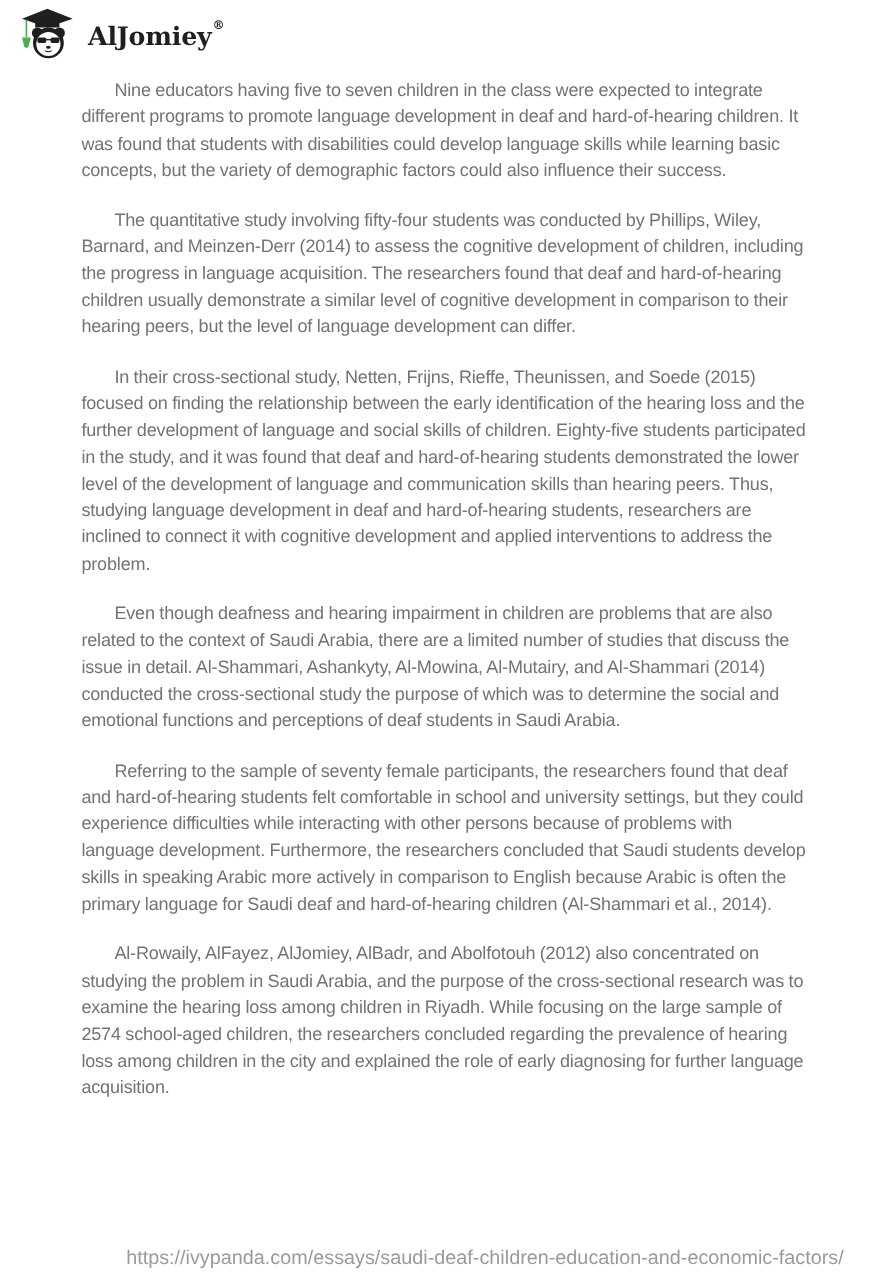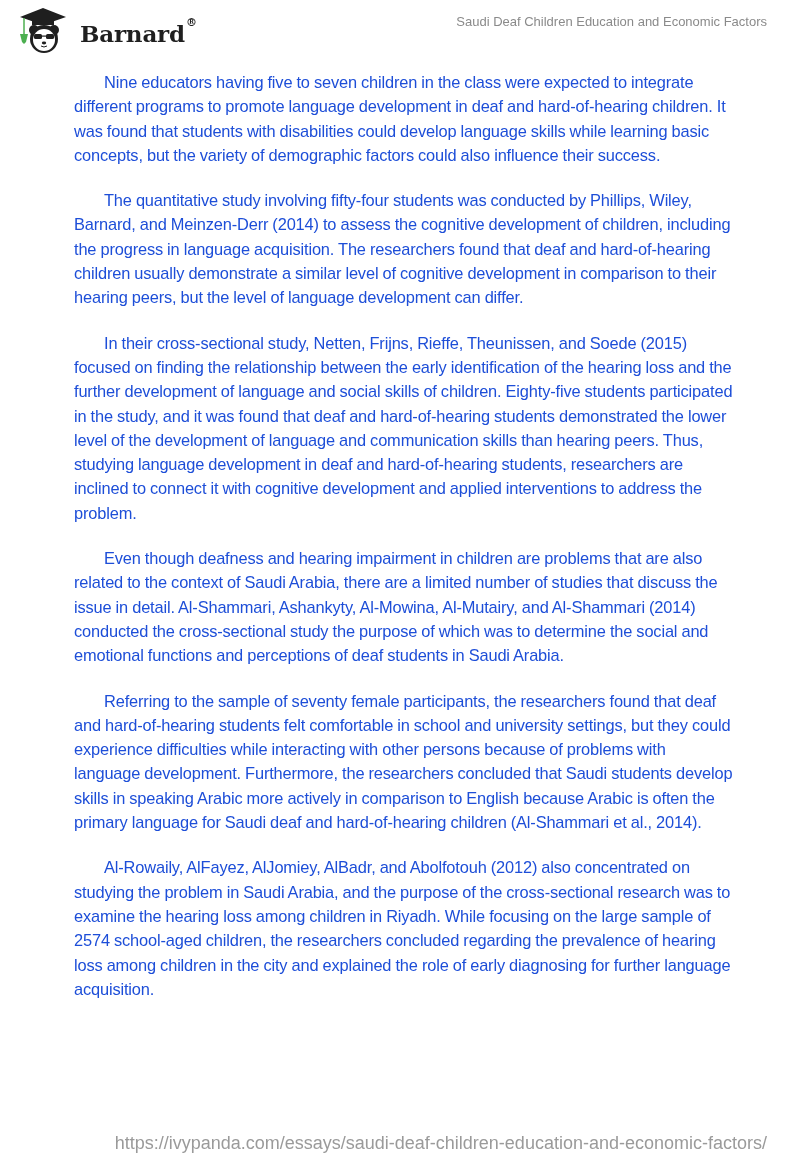--- a/index.html
+++ b/index.html
@@ -58,21 +58,21 @@
     .content {
       position: absolute;
       left: 74px;
       top: 70px;
       width: 660px;
     }
     .content p {
       margin: 0 0 21px 0;
       font-size: 16.4px;
       line-height: 24.3px;
-      color: #1d4ed8;
+      color: #737373;
       text-indent: 30px;
       letter-spacing: -0.15px;
       word-spacing: -0.3px;
     }
     .footer-url {
       position: absolute;
       right: 33px;
       top: 1133px;
       font-size: 18px;
       color: #9a9a9a;
@@ -96,23 +96,22 @@
       <circle cx="30" cy="33" r="14" fill="#1f1f1f"></circle>
       <circle cx="30" cy="34" r="11" fill="#ffffff"></circle>
 
       <rect x="20" y="28" width="8" height="5" rx="1.5" fill="#1f1f1f"></rect>
       <rect x="32" y="28" width="8" height="5" rx="1.5" fill="#1f1f1f"></rect>
       <rect x="27" y="29.5" width="6" height="1.2" fill="#1f1f1f"></rect>
 
       <ellipse cx="30" cy="37" rx="2.2" ry="1.4" fill="#1f1f1f"></ellipse>
       <path d="M27,40 Q30,42 33,40" stroke="#1f1f1f" stroke-width="1" fill="none"></path>
     </svg>
-    <span class="logo-text"><span>Barnard</span><span class="logo-reg">®</span></span>
+    <span class="logo-text"><span>AlJomiey</span><span class="logo-reg">®</span></span>
   </div>
-  <div class="doc-title">Saudi Deaf Children Education and Economic Factors</div>
 </div>
 
 <div class="content">
   <p>Nine educators having five to seven children in the class were expected to integrate different programs to promote language development in deaf and hard-of-hearing children. It was found that students with disabilities could develop language skills while learning basic concepts, but the variety of demographic factors could also influence their success.</p>
   <p>The quantitative study involving fifty-four students was conducted by Phillips, Wiley, Barnard, and Meinzen-Derr (2014) to assess the cognitive development of children, including the progress in language acquisition. The researchers found that deaf and hard-of-hearing children usually demonstrate a similar level of cognitive development in comparison to their hearing peers, but the level of language development can differ.</p>
   <p>In their cross-sectional study, Netten, Frijns, Rieffe, Theunissen, and Soede (2015) focused on finding the relationship between the early identification of the hearing loss and the further development of language and social skills of children. Eighty-five students participated in the study, and it was found that deaf and hard-of-hearing students demonstrated the lower level of the development of language and communication skills than hearing peers. Thus, studying language development in deaf and hard-of-hearing students, researchers are inclined to connect it with cognitive development and applied interventions to address the problem.</p>
   <p>Even though deafness and hearing impairment in children are problems that are also related to the context of Saudi Arabia, there are a limited number of studies that discuss the issue in detail. Al-Shammari, Ashankyty, Al-Mowina, Al-Mutairy, and Al-Shammari (2014) conducted the cross-sectional study the purpose of which was to determine the social and emotional functions and perceptions of deaf students in Saudi Arabia.</p>
   <p>Referring to the sample of seventy female participants, the researchers found that deaf and hard-of-hearing students felt comfortable in school and university settings, but they could experience difficulties while interacting with other persons because of problems with language development. Furthermore, the researchers concluded that Saudi students develop skills in speaking Arabic more actively in comparison to English because Arabic is often the primary language for Saudi deaf and hard-of-hearing children (Al-Shammari et al., 2014).</p>
   <p>Al-Rowaily, AlFayez, AlJomiey, AlBadr, and Abolfotouh (2012) also concentrated on studying the problem in Saudi Arabia, and the purpose of the cross-sectional research was to examine the hearing loss among children in Riyadh. While focusing on the large sample of 2574 school-aged children, the researchers concluded regarding the prevalence of hearing loss among children in the city and explained the role of early diagnosing for further language acquisition.</p>
 </div>

